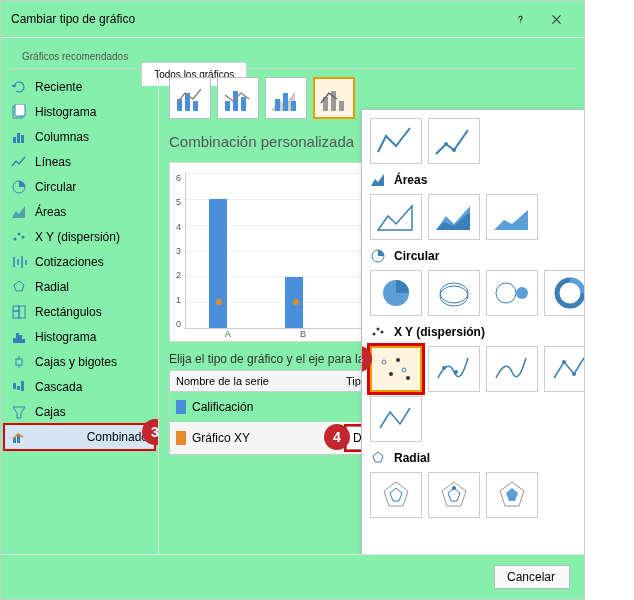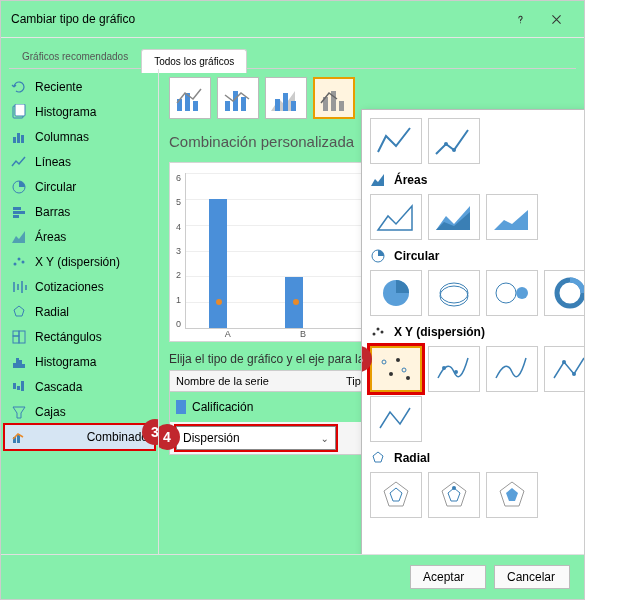--- a/index.html
+++ b/index.html
@@ -6,21 +6,21 @@
 body { width: 634px; height: 600px; background: #fff; font-size: 12px; color: #000; }
 
 .dialog { width: 585px; height: 600px; border: 1px solid #ccc; display: flex; flex-direction: column; background: #86efac; }
 .titlebar { display: flex; align-items: center; padding: 6px 10px; border-bottom: 1px solid #e5e5e5; }
 .titlebar .t { flex: 1; font-size: 12px; }
 .tb-btn { width: 36px; height: 24px; display: flex; align-items: center; justify-content: center; color: #222; }
 .tb-btn svg { width: 13px; height: 13px; }
 
 .tabs { display: flex; gap: 0; padding: 6px 8px 0 8px; }
 .tab { padding: 6px 12px 6px 12px; border: 1px solid transparent; border-bottom: none; font-size: 10px; color: #555; cursor: pointer; }
-.tab.active { border-color: #d0d0d0; background: #fff; color: #000; border-radius: 3px 3px 0 0; position: relative; top: 5px; }
+.tab.active { border-color: #d0d0d0; background: #fff; color: #000; border-radius: 3px 3px 0 0; position: relative; top: 18px; }
 .tabstrip-bottom { border-bottom: 1px solid #d0d0d0; margin: 0 8px; }
 
 .body { flex: 1; display: flex; overflow: hidden; position: relative; }
 
 .sidebar { width: 158px; padding: 6px 4px; border-right: 1px solid #e0e0e0; display: flex; flex-direction: column; gap: 1px; overflow: hidden; }
 .sb-item { display: flex; align-items: center; gap: 8px; padding: 4px 6px; cursor: pointer; position: relative; }
 .sb-item .ic { width: 16px; height: 16px; display: flex; align-items: center; justify-content: center; color: #3a7fb5; flex-shrink: 0; }
 .sb-item.boxed { outline: 2px solid #d00; outline-offset: 0; background: #d6e5f3; justify-content: space-between; }
 
 .main { flex: 1; display: flex; flex-direction: column; padding: 8px 10px; overflow: hidden; }
@@ -142,30 +142,20 @@
             <svg width="16" height="16" viewBox="0 0 16 16">
               <circle cx="8" cy="8" r="6" stroke="#3a7fb5" fill="none"></circle>
               <path d="M8 8V2a6 6 0 0 1 6 6z" fill="#3a7fb5"></path>
             </svg>
           </span>
           <span>Circular</span>
         </div>
       <div class="sb-item">
           <span class="ic">
             <svg width="16" height="16" viewBox="0 0 16 16">
-              <rect x="2" y="3" width="8" height="3" fill="#3a7fb5"></rect>
-              <rect x="2" y="7" width="12" height="3" fill="#3a7fb5"></rect>
-              <rect x="2" y="11" width="6" height="3" fill="#3a7fb5"></rect>
-            </svg>
-          </span>
-          <span>Barras</span>
-        </div>
-      <div class="sb-item">
-          <span class="ic">
-            <svg width="16" height="16" viewBox="0 0 16 16">
               <path d="M1 14l4-7 3 3 6-8v12z" fill="#3a7fb5" opacity="0.7"></path>
             </svg>
           </span>
           <span>Áreas</span>
         </div>
       <div class="sb-item">
           <span class="ic">
             <svg width="16" height="16" viewBox="0 0 16 16">
               <circle cx="4" cy="10" r="1.5" fill="#3a7fb5"></circle>
               <circle cx="8" cy="5" r="1.5" fill="#3a7fb5"></circle>
@@ -203,20 +193,29 @@
       <div class="sb-item">
           <span class="ic">
             <svg width="16" height="16" viewBox="0 0 16 16">
               <rect x="2" y="9" width="3" height="5" fill="#3a7fb5"></rect>
               <rect x="5" y="4" width="3" height="10" fill="#3a7fb5"></rect>
               <rect x="8" y="6" width="3" height="8" fill="#3a7fb5"></rect>
               <rect x="11" y="10" width="3" height="4" fill="#3a7fb5"></rect>
             </svg>
           </span>
           <span>Histograma</span>
+        </div>
+      <div class="sb-item">
+          <span class="ic">
+            <svg width="16" height="16" viewBox="0 0 16 16">
+              <rect x="5" y="5" width="6" height="6" stroke="#3a7fb5" fill="none"></rect>
+              <path d="M8 2v3M8 11v3" stroke="#3a7fb5"></path>
+            </svg>
+          </span>
+          <span>Cajas y bigotes</span>
         </div>
       <div class="sb-item">
           <span class="ic">
             <svg width="16" height="16" viewBox="0 0 16 16">
               <rect x="2" y="4" width="3" height="6" fill="#3a7fb5"></rect>
               <rect x="6" y="7" width="3" height="4" fill="#3a7fb5"></rect>
               <rect x="10" y="2" width="3" height="10" fill="#3a7fb5"></rect>
             </svg>
           </span>
           <span>Cascada</span>
@@ -328,20 +327,24 @@
         </div>
         <div class="series-row g">
           <div class="c1">
               <div class="sw"></div>
               <span>Calificación</span>
             </div>
           <div class="c2"></div>
           <div class="c3"></div>
         </div>
         <div class="series-row x sel" style="position:relative;">
+          <div class="c1">
+              <div class="sw"></div>
+              <span>Gráfico XY</span>
+            </div>
           <div class="c2" style="position:relative;">
             <div class="dropdown boxed">
               <span>Dispersión</span>
               <span class="ar">⌄</span>
             </div>
             <div class="badge" style="left:-22px;top:-2px">4</div>
           </div>
           <div class="c3">
               <div class="cb"></div>
             </div>
@@ -504,17 +507,16 @@
               <path d="M20 4l12 9-5 15H13l-5-15z" stroke="#999" fill="none"></path>
               <path d="M20 10l6 5-3 8h-6l-3-8z" fill="#5a9fd9"></path>
             </svg>
           </div>
       </div>
     </div>
 
   </div>
 
   <div class="footer">
-    <div class="btn">Aceptar</div>
     <div class="btn">Cancelar</div>
   </div>
 
 </div>
 
 </body></html>

